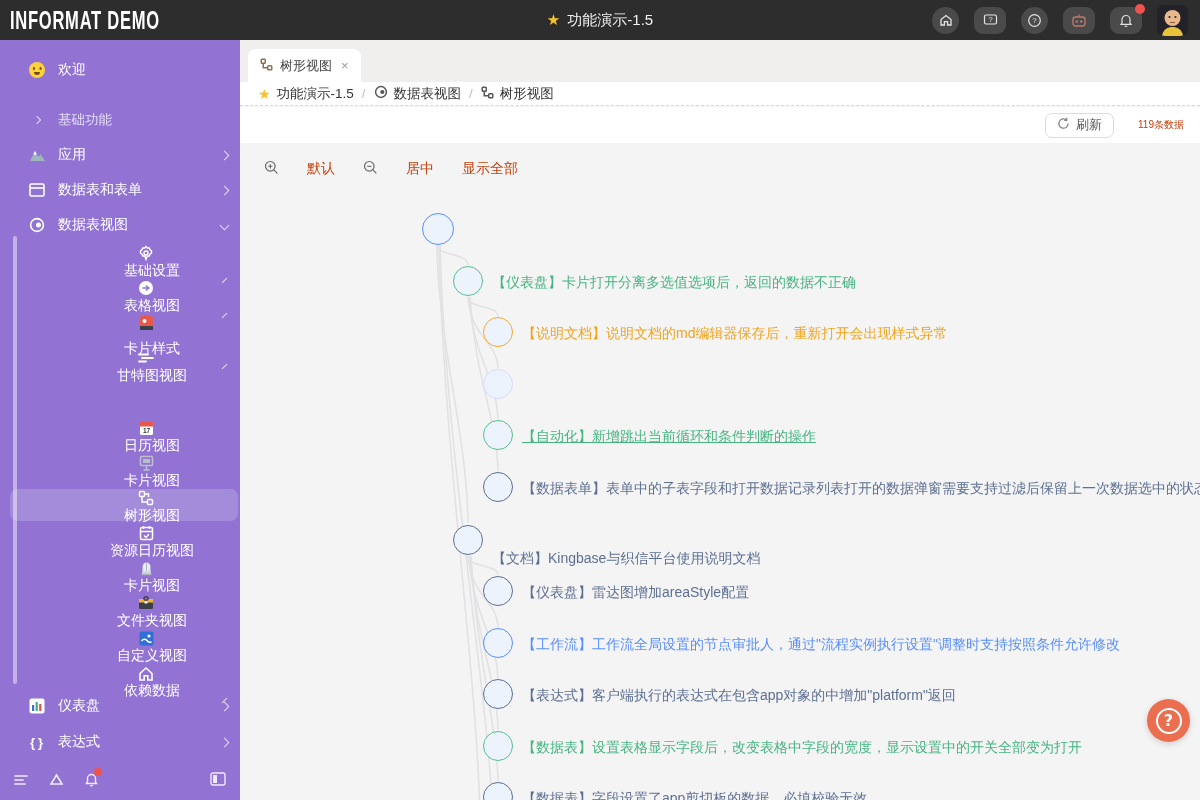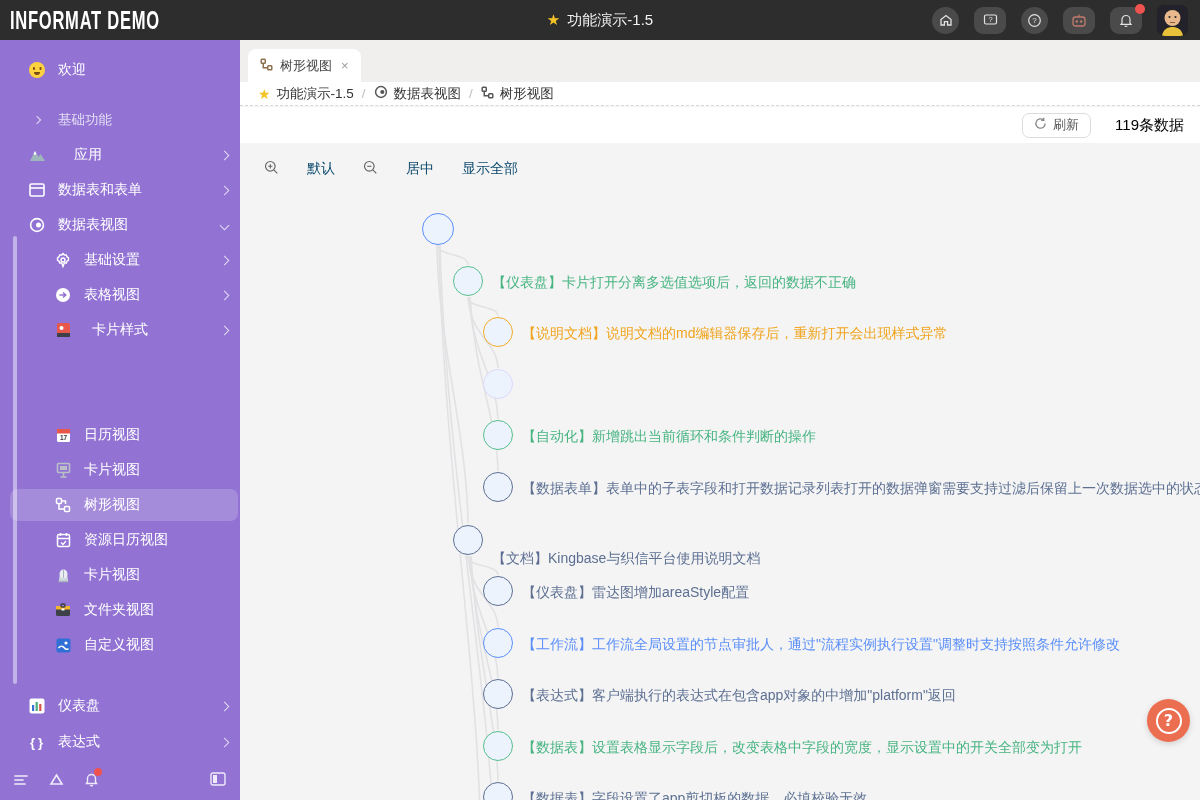--- a/index.html
+++ b/index.html
@@ -18,21 +18,21 @@
   .badge-dot { position:absolute; right:-3px; top:-3px; width:10px; height:10px; border-radius:50%; background:#ef5350; }
   .avatar { width:31px; height:31px; border-radius:8px; overflow:hidden; background:#1d1d1f; cursor:pointer; }
 
   
   .sidebar { position:absolute; left:0; top:40px; width:240px; height:760px; background:#9273d4; z-index:20; }
   .srow { position:absolute; left:10px; right:2px; height:32px; display:flex; align-items:center; color:#fff; font-size:14px; cursor:pointer; border-radius:8px; }
   .srow .lbl { margin-left:12px; white-space:nowrap; }
   .srow .chev { margin-left:auto; margin-right:10px; }
   .ico { width:18px; height:18px; display:flex; align-items:center; justify-content:center; flex-shrink:0; }
   .ind0 { padding-left:18px; }
-  .ind1 { padding-left:44px; }
+  .ind1 { padding-left:44px;flex-direction:column; }
   .chevR { width:7px; height:7px; border-right:1.6px solid rgba(255,255,255,.75); border-bottom:1.6px solid rgba(255,255,255,.75); transform:rotate(-45deg); }
   .chevD { width:7px; height:7px; border-right:1.6px solid rgba(255,255,255,.75); border-bottom:1.6px solid rgba(255,255,255,.75); transform:rotate(45deg); }
   .dim { color:rgba(255,255,255,.75); font-size:13.5px; }
   .sel { background:rgba(255,255,255,.18); }
   .side-scrollbar { position:absolute; left:13px; top:196px; width:4px; height:448px; background:rgba(255,255,255,.45); border-radius:2px; cursor:pointer; }
   .sbottom { position:absolute; left:0; bottom:0; width:240px; height:38px; display:flex; align-items:center; padding:0 14px; gap:20px; }
   .sbottom .right { margin-left:auto; }
   .emoji-smile { width:16px; height:16px; border-radius:50%; background:#fdd23e; position:relative; }
   .emoji-smile:before { content:""; position:absolute; left:3.5px; top:5px; width:2.5px; height:2.5px; border-radius:50%; background:#7a4b12; box-shadow:6.5px 0 0 #7a4b12; }
   .emoji-smile:after { content:""; position:absolute; left:5px; bottom:3px; width:6px; height:3px; border-radius:0 0 6px 6px; background:#7a4b12; }
@@ -40,25 +40,25 @@
   
   .main { position:absolute; left:240px; top:40px; width:960px; height:760px; }
   .tabstrip { position:absolute; left:0; top:0; width:960px; height:42px; background:#f0efee; display:flex; align-items:flex-end; }
   .tab { margin-left:8px; height:33px; background:#fff; border-radius:8px 8px 0 0; display:flex; align-items:center; padding:0 12px; gap:7px; font-size:13px; color:#444; cursor:pointer; }
   .tab .close { color:#999; font-size:13px; margin-left:2px; cursor:pointer; }
   .crumbs { position:absolute; left:0; top:42px; width:960px; height:24px; background:#fff; display:flex; align-items:center; padding-left:18px; gap:8px; font-size:13.5px; color:#333; border-bottom:1px dashed #d8d8d8; }
   .crumb { display:flex; align-items:center; gap:6px; cursor:pointer; }
   .crumb-sep { color:#c0c0c0; }
   .actionrow { position:absolute; left:0; top:67px; width:960px; height:36px; background:#fff; display:flex; align-items:center; justify-content:flex-end; padding-right:16px; gap:24px; }
   .refresh-btn { height:25px; display:flex; align-items:center; gap:6px; padding:0 11px; border:1px solid #dcdcdc; border-radius:7px; background:#fff; font-size:13px; color:#555; cursor:pointer; }
-  .count { font-size:15px; color:#000000; }
+  .count { font-size:10px; color:#c2410c; }
 
   
   .canvas { position:absolute; left:0; top:103px; width:960px; height:657px; background:#f4f4f5; overflow:hidden; }
-  .gtool { position:absolute; left:0; top:12px; height:28px; display:flex; align-items:center; gap:0; font-size:14px; color:#0c4a6e; }
+  .gtool { position:absolute; left:0; top:12px; height:28px; display:flex; align-items:center; gap:0; font-size:14px; color:#c2410c; }
   .gtool > * { cursor:pointer; }
   .gt-item { padding:0 14px; }
   .edges { position:absolute; left:0; top:0; }
   .tnode { position:absolute; width:30px; height:30px; border-radius:50%; background:#edf3fd; border:1.5px solid #5d7092; cursor:pointer; }
   .tnode.root { width:32px; height:32px; }
   .tlabel { position:absolute; font-size:14px; white-space:nowrap; cursor:pointer; }
   .b-blue  { border-color:#5b8ff9; } .c-blue  { color:#5b8ff9; }
   .b-green { border-color:#57c08e; } .c-green { color:#47b481; }
   .b-orange{ border-color:#f2ab2a; } .c-orange{ color:#f0a41d; }
   .b-navy  { border-color:#5d7092; } .c-navy  { color:#5d7092; }
@@ -143,21 +143,21 @@
       <span class="lbl">欢迎</span>
     </div>
 
     <div class="srow ind0 dim" style="top:64px;">
       <span class="ico">
           <span class="chevR" style="width:6px;height:6px;"></span>
         </span>
       <span class="lbl">基础功能</span>
     </div>
 
-    <div class="srow ind0" style="top:99px;gap:16px;">
+    <div class="srow ind0" style="top:99px;">
       <span class="ico">
           <svg width="17" height="14" viewBox="0 0 17 14">
             <path d="M1 13 6 3l3.5 6L11.5 6l4.5 7z" fill="#9fb6bb"></path>
             <path d="M4.5 6 6 3l1.5 3-1.5 1z" fill="#fff"></path>
           </svg>
         </span>
       <span class="lbl">应用</span>
       <span class="chev chevR"></span>
     </div>
 
@@ -206,20 +206,28 @@
     <div class="srow ind1" style="top:274px;gap:8px;">
       <span class="ico">
           <svg width="15" height="16" viewBox="0 0 15 16">
             <rect x="1" y="1" width="13" height="14" rx="2" fill="#e8584a"></rect>
             <rect x="1" y="11" width="13" height="4" fill="#3c4048"></rect>
             <circle cx="5.5" cy="6" r="2" fill="#fff"></circle>
           </svg>
         </span>
       <span class="lbl">卡片样式</span>
       <span class="chev chevR"></span>
+    </div>
+    <div class="srow ind1" style="top:309px;">
+      <span class="ico">
+          <svg width="16" height="12" viewBox="0 0 16 12">
+            <path d="M1 2.5h9M4 6h11M1 9.5h7" stroke="#fff" stroke-width="1.8" stroke-linecap="round"></path>
+          </svg>
+        </span>
+      <span class="lbl">甘特图视图</span>
     </div>
     <div class="srow ind1" style="top:379px;">
       <span class="ico">
           <svg width="15" height="16" viewBox="0 0 15 16">
             <rect x="1" y="2" width="13" height="13" rx="1.5" fill="#fff"></rect>
             <rect x="1" y="2" width="13" height="4.5" fill="#e8584a"></rect>
             <text x="7.5" y="13" font-size="6.5" fill="#333" text-anchor="middle" font-family="sans-serif" font-weight="bold">17</text>
           </svg>
         </span>
       <span class="lbl">日历视图</span>
@@ -280,20 +288,29 @@
     </div>
     <div class="srow ind1" style="top:589px;">
       <span class="ico">
           <svg width="15" height="15" viewBox="0 0 15 15">
             <rect x="0.5" y="0.5" width="14" height="14" rx="2" fill="#2f6fd6"></rect>
             <circle cx="10" cy="5" r="1.6" fill="#fff"></circle>
             <path d="M2.5 10c2-2.5 4.5-2 6 0 1 1.4 2.5 1.6 4 .6" fill="none" stroke="#fff" stroke-width="1.5"></path>
           </svg>
         </span>
       <span class="lbl">自定义视图</span>
+    </div>
+    <div class="srow ind1" style="top:624px;">
+      <span class="ico">
+          <svg width="16" height="15" viewBox="0 0 16 15">
+            <path d="M2 7.5 8 2l6 5.5V14H9.8V9.8H6.2V14H2z" fill="none" stroke="#fff" stroke-width="1.6"></path>
+          </svg>
+        </span>
+      <span class="lbl">依赖数据</span>
+      <span class="chev chevR"></span>
     </div>
 
     <div class="srow ind0" style="top:650px;">
       <span class="ico">
           <svg width="16" height="16" viewBox="0 0 16 16">
             <rect x="0.5" y="0.5" width="15" height="15" rx="2" fill="#fff"></rect>
             <rect x="3" y="7" width="2.2" height="6" fill="#3d6fd3"></rect>
             <rect x="6.6" y="4" width="2.2" height="9" fill="#47ad7c"></rect>
             <rect x="10.2" y="6" width="2.2" height="7" fill="#d8544a"></rect>
           </svg>
@@ -416,21 +433,21 @@
 
       <div class="tnode b-green" style="left:213px; top:123px;"></div>
       <div class="tlabel c-green" style="left:252px; top:131px;">【仪表盘】卡片打开分离多选值选项后，返回的数据不正确</div>
 
       <div class="tnode b-orange" style="left:243px; top:174px;"></div>
       <div class="tlabel c-orange" style="left:282px; top:182px;">【说明文档】说明文档的md编辑器保存后，重新打开会出现样式异常</div>
 
       <div class="tnode b-faint" style="left:243px; top:226px;"></div>
 
       <div class="tnode b-green" style="left:243px; top:277px;"></div>
-      <div class="tlabel c-green" style="left:282px; top:285px;">【自动化】新增跳出当前循环和条件判断的操作</div>
+      <div class="tlabel c-green" style="left:282px; top:285px;text-decoration:underline;">【自动化】新增跳出当前循环和条件判断的操作</div>
 
       <div class="tnode b-navy" style="left:243px; top:329px;"></div>
       <div class="tlabel c-navy" style="left:282px; top:337px;">【数据表单】表单中的子表字段和打开数据记录列表打开的数据弹窗需要支持过滤后保留上一次数据选中的状态</div>
 
       <div class="tnode b-navy" style="left:213px; top:382px;"></div>
       <div class="tlabel c-navy" style="left:252px; top:390px;margin-top:17px;">【文档】Kingbase与织信平台使用说明文档</div>
 
       <div class="tnode b-navy" style="left:243px; top:433px;"></div>
       <div class="tlabel c-navy" style="left:282px; top:441px;">【仪表盘】雷达图增加areaStyle配置</div>
 

